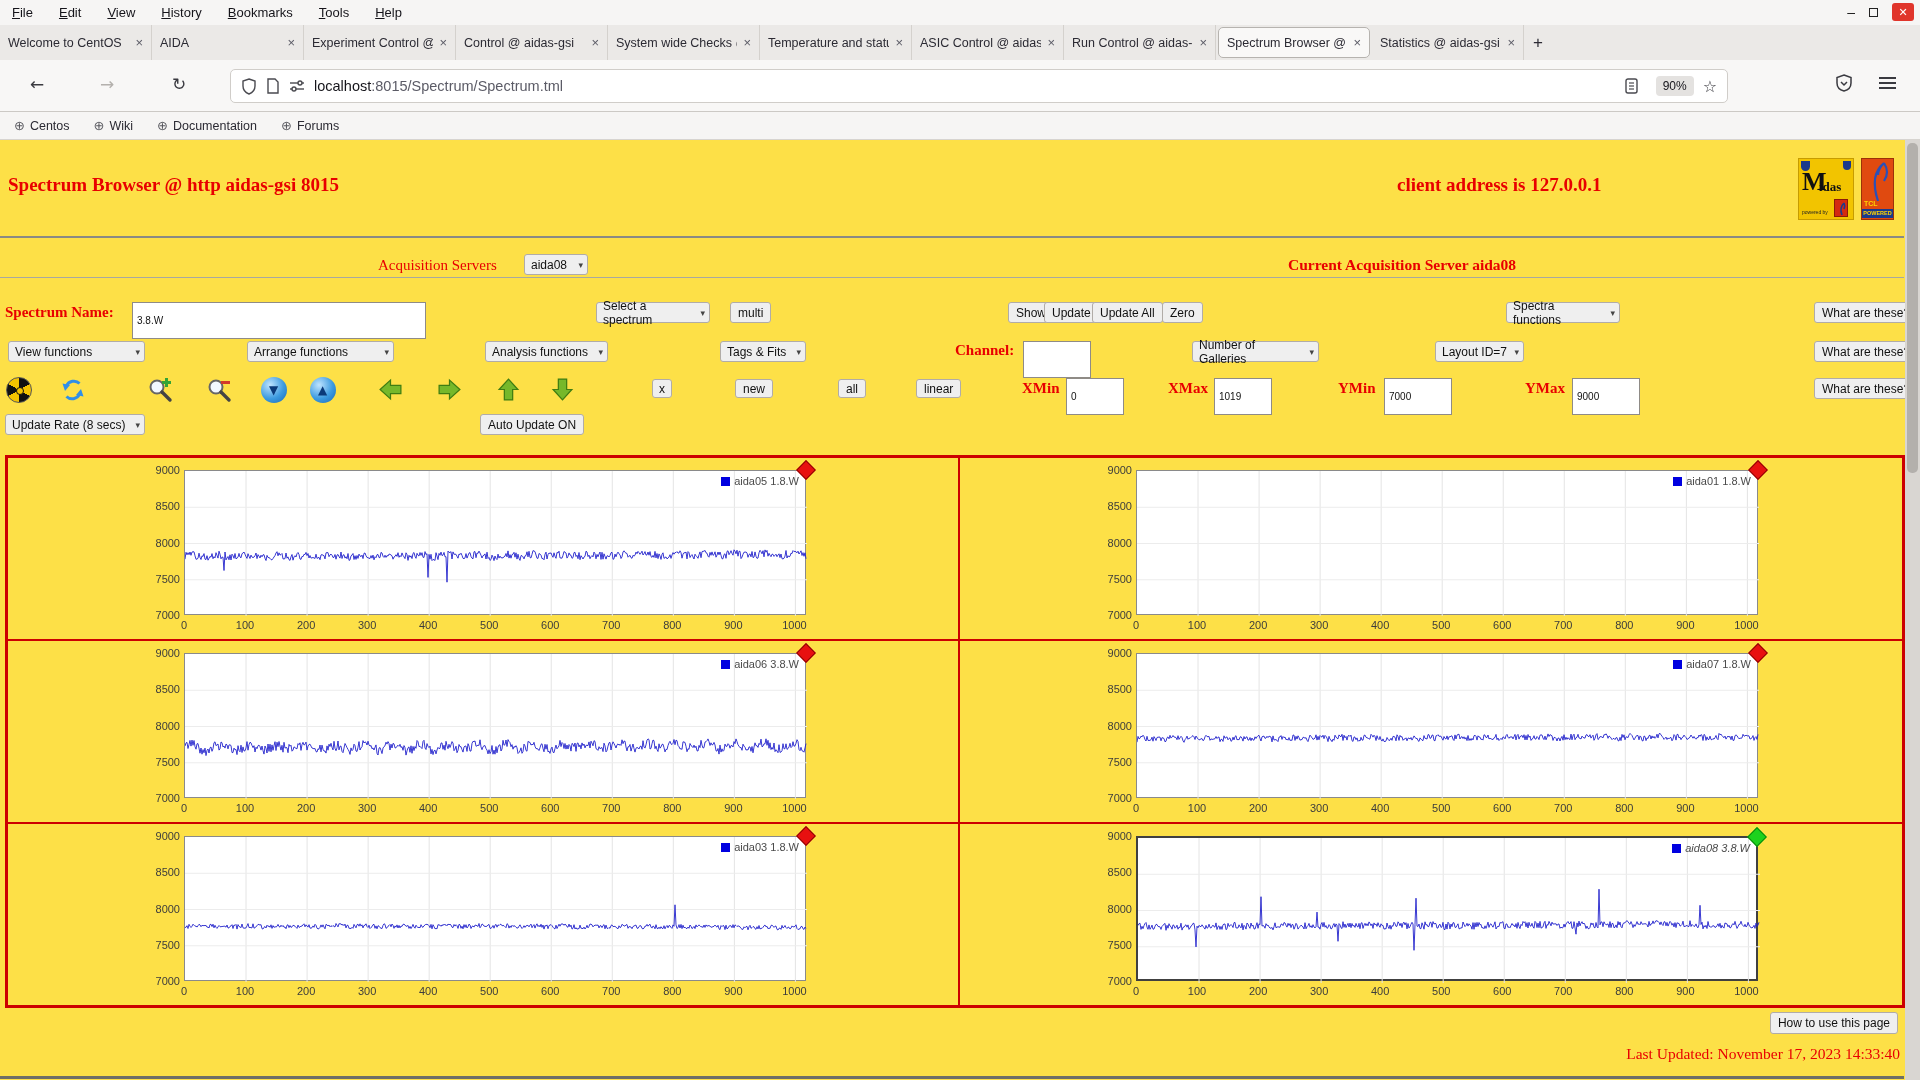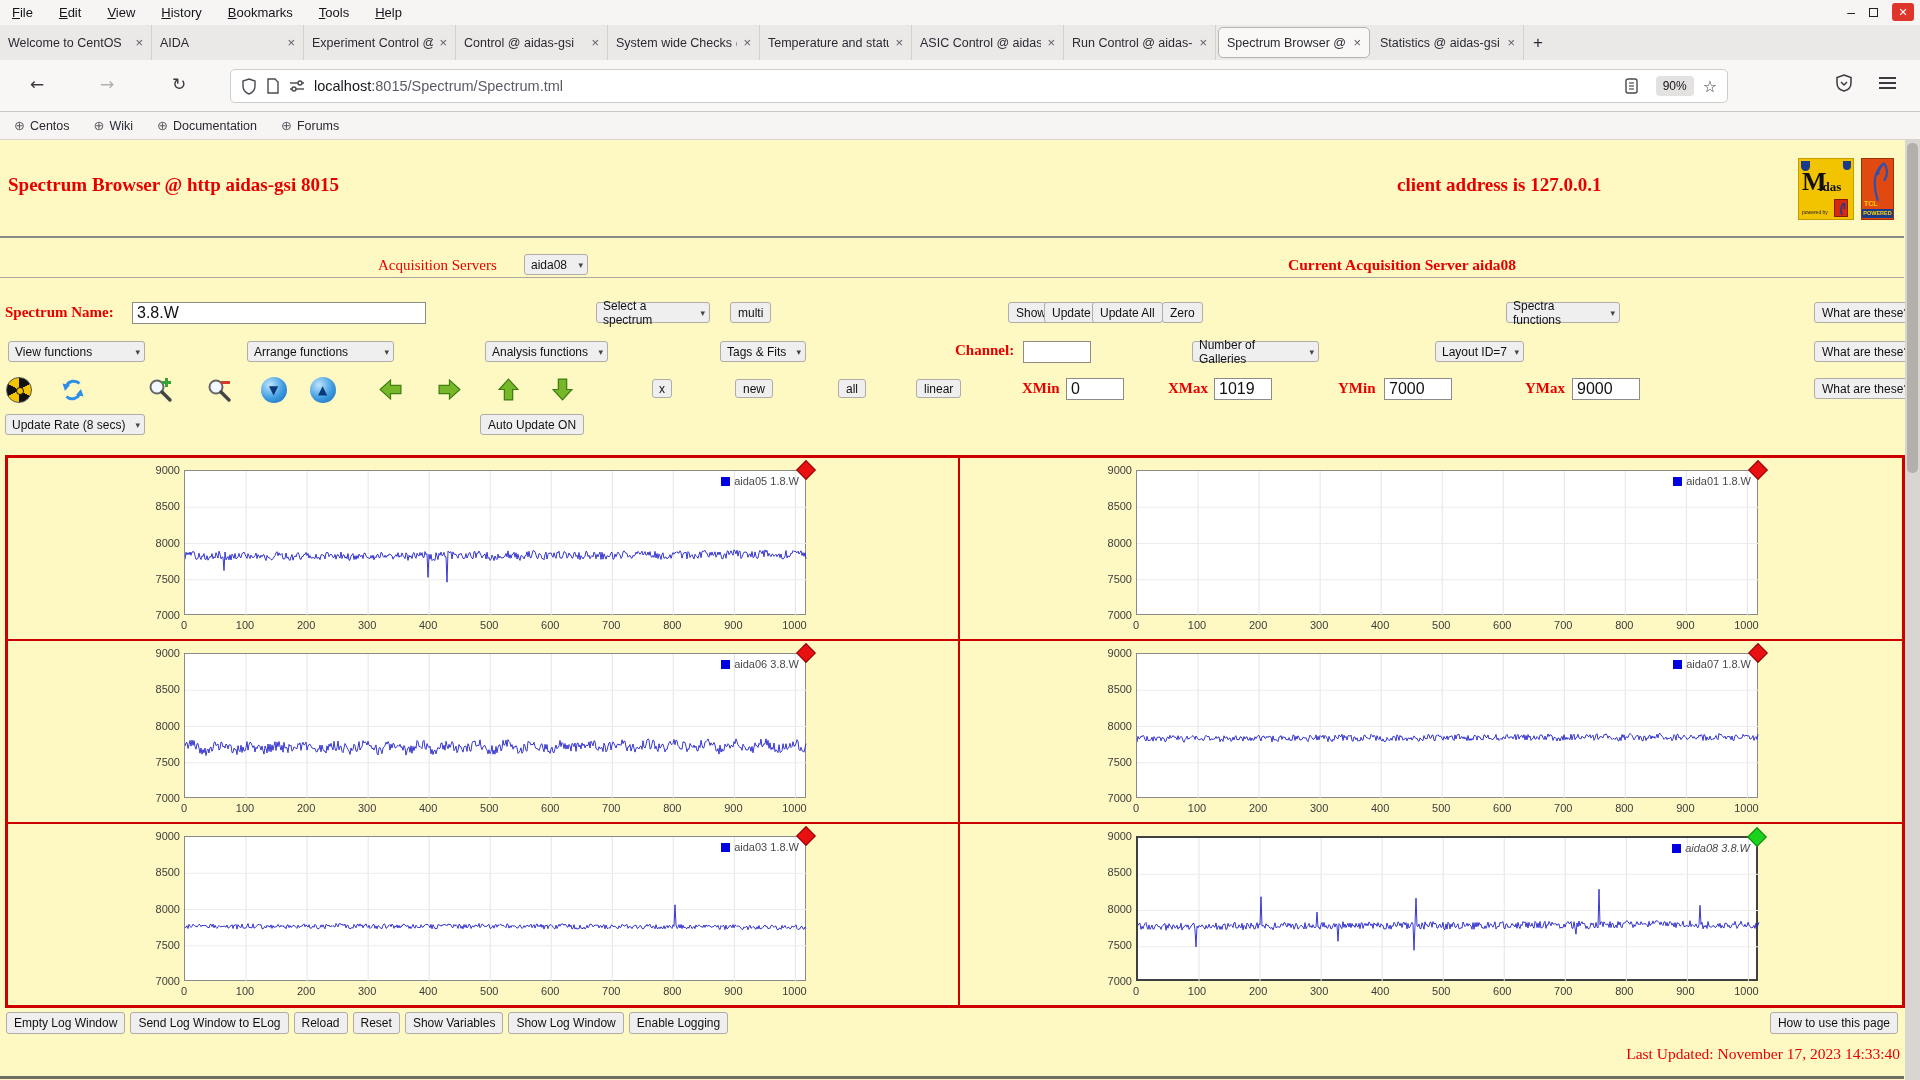--- a/index.html
+++ b/index.html
@@ -31,21 +31,21 @@
   .mini-icon { display:inline-flex; align-items:center; justify-content:center; }
   #zoom-badge { background:#e4e2e0; border-radius:4px; font-size:12px; color:#15141a; padding:3px 7px;margin-left:8px; }
   #star-icon { font-size:16px; color:#3a3a40; font-family:"DejaVu Sans",sans-serif; }
   #nav-right { position:absolute; right:24px; top:14px; display:flex; gap:26px; align-items:center; }
 
   #bookmarksbar { position:absolute; top:112px; left:0; width:1920px; height:28px; background:#f6f5f4; border-bottom:1px solid #d7d4d0; display:flex; align-items:center; gap:24px; padding-left:14px; font-size:12.5px; color:#2b2a33; }
   .bm { display:flex; align-items:center; gap:5px; }
   .bm .globe { color:#5a5a60; font-size:13px; font-family:"DejaVu Sans",sans-serif; }
 
   
-  #content { position:absolute; top:140px; left:0; width:1920px; height:940px; background:#fef9c3; }
+  #content { position:absolute; top:140px; left:0; width:1920px; height:940px; background:#fde047; }
   .redserif { font-family:"Liberation Serif",serif; color:#e80000; }
   #page-title { left:8px; top:34px; font-size:19px; font-weight:bold; }
   #client-address { left:1397px; top:34px; font-size:19px; font-weight:bold; }
 
   #midas-logo { left:1798px; top:18px; width:56px; height:62px; background:#f2c400; border:1px solid #c79c00; }
   #midas-logo .m-big { font-family:"Liberation Serif",serif; font-weight:bold; color:#111; font-size:26px; position:absolute; left:3px; top:8px; }
   #midas-logo .m-rest { font-family:"Liberation Serif",serif; font-weight:bold; color:#111; font-size:13px; position:absolute; left:20px; top:20px; }
   #midas-logo .m-shield1 { position:absolute; left:2px; top:2px; width:9px; height:10px; background:#1a3a8c; border-radius:0 0 5px 5px; }
   #midas-logo .m-shield2 { position:absolute; right:2px; top:2px; width:8px; height:9px; background:#1a3a8c; border-radius:0 0 4px 4px; }
   #midas-logo .m-pow { position:absolute; left:3px; bottom:4px; font-size:5px; color:#222; }
@@ -56,21 +56,21 @@
   #tcl-logo .t-band { position:absolute; left:0; bottom:1px; width:100%; height:9px; background:#1a3a8c; color:#ffd400; font-size:5.5px; text-align:center; line-height:9px; font-weight:bold; }
 
   .hrline { position:absolute; left:0; width:1904px; background:#8a8a84; }
 
   #acq-label { left:378px; top:117px; font-size:15px; }
   #acq-current { left:1288px; top:116px; font-size:15.5px; font-weight:bold; }
 
   .w-select { position:absolute; height:21px; background:#efefef; border:1px solid #b1aca7; border-radius:3px; display:flex; align-items:center; justify-content:space-between; font-size:12px; color:#111; padding:0 4px 0 6px; }
   .w-select .chev { font-size:9px; color:#444; margin-left:5px; font-family:"DejaVu Sans",sans-serif; }
   .w-btn { position:absolute; height:21px; background:#efefef; border:1px solid #b1aca7; border-radius:3px; font-size:12px; color:#111; padding:0 7px; font-family:"Liberation Sans",sans-serif; }
-  .w-input { position:absolute; height:22px; background:#fff; border:1px solid #8f8b86; font-size:16px; color:#111; padding:0 4px; }
+  .w-input { position:absolute; height:37px; background:#fff; border:1px solid #8f8b86; font-size:10px; color:#111; padding:0 4px; }
   .red-label { position:absolute; font-family:"Liberation Serif",serif; color:#e80000; font-size:15px;font-weight:bold; }
 
   
   .tool-icon { position:absolute; width:27px; height:27px; display:flex; align-items:center; justify-content:center; }
   .orb { width:26px; height:26px; border-radius:50%; background:radial-gradient(circle at 9px 8px,#bfe4ff,#3d9be0 55%,#1566b8); display:flex; align-items:center; justify-content:center; color:#0b3a7a; font-size:12px; font-family:"DejaVu Sans",sans-serif; }
   .radioactive { width:26px; height:26px; border-radius:50%; background:conic-gradient(#111 0 60deg,#f5c400 60deg 120deg,#111 120deg 180deg,#f5c400 180deg 240deg,#111 240deg 300deg,#f5c400 300deg 360deg); border:1px solid #555; position:relative; }
   .radioactive::after { content:""; position:absolute; left:9px; top:9px; width:6px; height:6px; border-radius:50%; background:#f5c400; border:1px solid #111; }
 
   
   #chart-grid { position:absolute; left:5px; top:315px; width:1900px; height:553px; border:2px solid #cc0000; display:grid; grid-template-columns:952px 1fr; grid-template-rows:1fr 1fr 1fr; }
@@ -636,29 +636,20 @@
             <div class="legend">
               <span class="sq"></span>
               <span>aida08 3.8.W</span>
             </div>
             <span class="diamond green"></span>
           </div>
         </div>
       </div>
     </div>
 
-  <div id="footer-btns">
-    <button class="w-btn">Empty Log Window</button>
-    <button class="w-btn">Send Log Window to ELog</button>
-    <button class="w-btn">Reload</button>
-    <button class="w-btn">Reset</button>
-    <button class="w-btn">Show Variables</button>
-    <button class="w-btn">Show Log Window</button>
-    <button class="w-btn">Enable Logging</button>
-  </div>
   <button class="w-btn" id="help-btn">How to use this page</button>
   <div class="abs redserif" id="last-updated">Last Updated: November 17, 2023 14:33:40</div>
 
   <div class="hrline" style="top:936px; height:3px; background:#6f6f66;"></div>
 </div>
 
 <div id="scrollbar">
     <div id="scroll-thumb"></div>
   </div>
 

